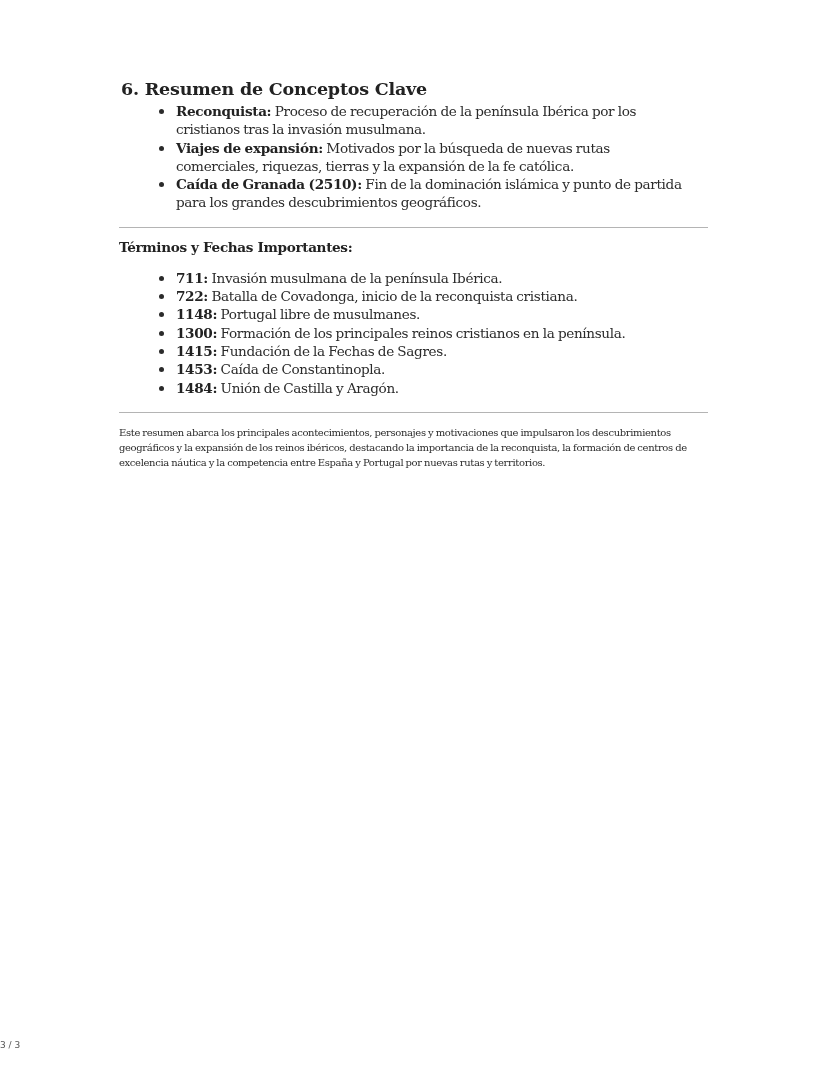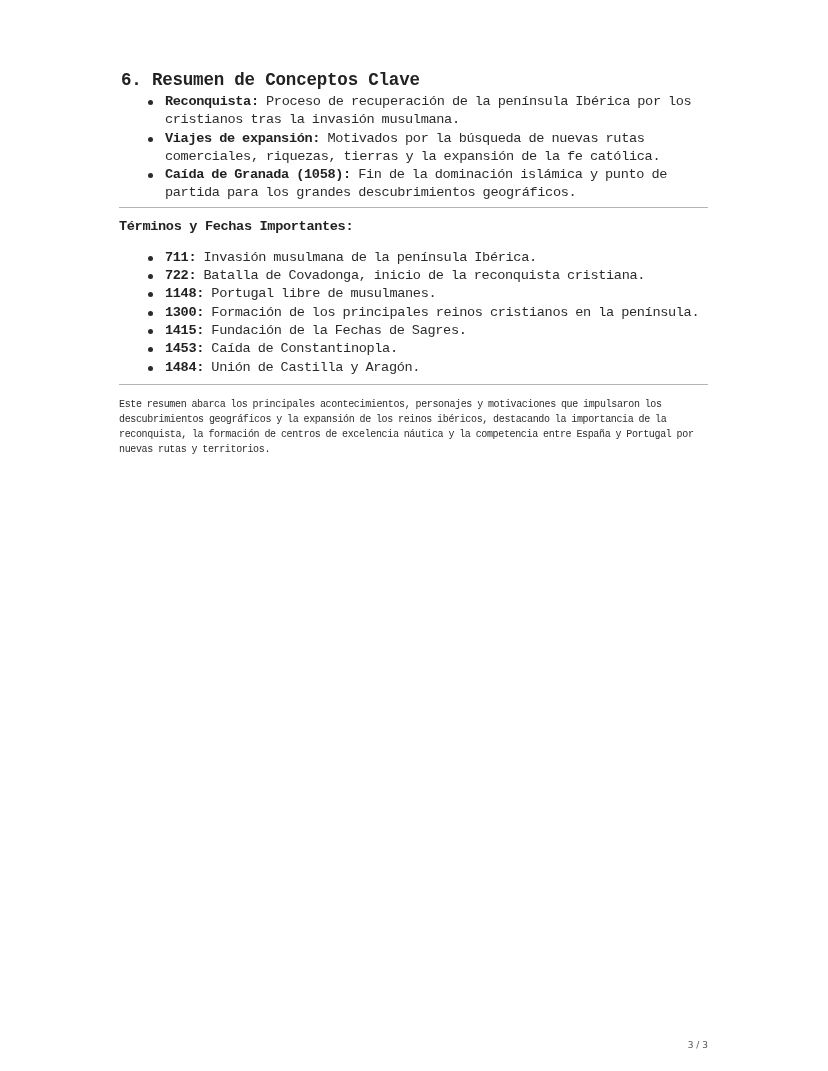--- a/index.html
+++ b/index.html
@@ -11,34 +11,33 @@
       width: 828px;
       height: 1071px;
       position: relative;
       overflow: hidden;
       font-family: "DejaVu Serif", "Liberation Serif", serif;
       color: #2b2b2b;
     }
     .page {
       position: absolute;
       left: 119px;
-      top: 67px;
+      top: 76px;
       width: 590px;
-      font-family: Liberation Mono, monospace;
     }
     h2.section-title {
       margin: 0 0 0 2px;
       font-size: 17.5px;
       font-weight: bold;
       line-height: 26px;
       color: #222;
       letter-spacing: -0.2px;
     }
     ul {
-      margin: 4px;
+      margin: 15px;
       padding-left: 42px;
       list-style: none;
     }
     ul li {
       position: relative;
       font-size: 13.6px;
       line-height: 18.3px;
       letter-spacing: -0.35px;
       word-spacing: -0.5px;
     }
@@ -77,36 +76,36 @@
       font-size: 10px;
       line-height: 15px;
       letter-spacing: -0.35px;
       word-spacing: -0.5px;
     }
     .page-number {
       position: absolute;
       top: 1040px;
       left: 0;
       width: 708px;
-      text-align: right;
+      text-align: left;
       font-family: "DejaVu Sans", "Liberation Sans", sans-serif;
       font-size: 9px;
       color: #555;
     }
   </style>
 </head>
 <body>
 
 <div class="page">
   <h2 class="section-title">6. Resumen de Conceptos Clave</h2>
 
   <ul class="concepts-list">
     <li><b>Reconquista:</b><span> Proceso de recuperación de la península Ibérica por los cristianos tras la invasión musulmana.</span></li>
     <li><b>Viajes de expansión:</b><span> Motivados por la búsqueda de nuevas rutas comerciales, riquezas, tierras y la expansión de la fe católica.</span></li>
-    <li><b>Caída de Granada (1058):</b><span> Fin de la dominación islámica y punto de partida para los grandes descubrimientos geográficos.</span></li>
+    <li><b>Caída de Granada (2510):</b><span> Fin de la dominación islámica y punto de partida para los grandes descubrimientos geográficos.</span></li>
   </ul>
 
   <hr class="divider">
 
   <p class="terms-heading">Términos y Fechas Importantes:</p>
 
   <ul class="terms-list">
     <li><b>711:</b><span> Invasión musulmana de la península Ibérica.</span></li>
     <li><b>722:</b><span> Batalla de Covadonga, inicio de la reconquista cristiana.</span></li>
     <li><b>1148:</b><span> Portugal libre de musulmanes.</span></li>

